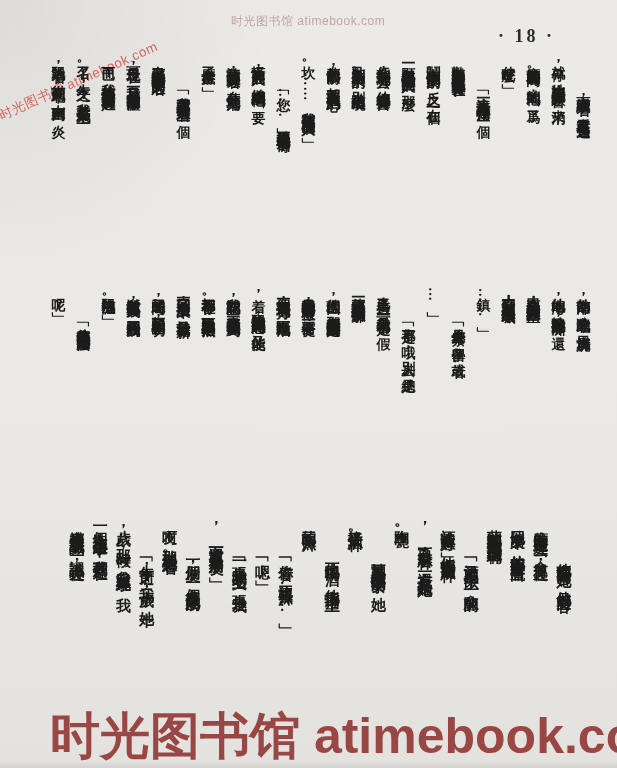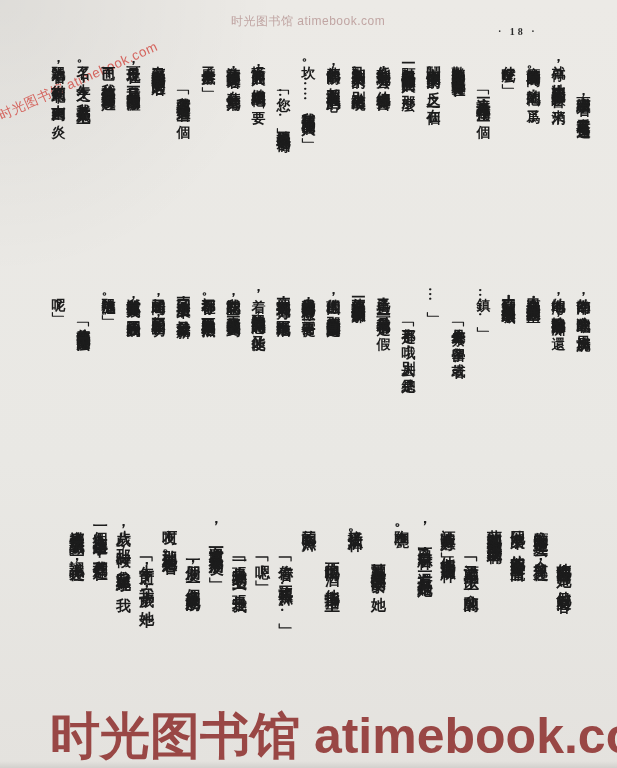--- a/index.html
+++ b/index.html
@@ -22,21 +22,21 @@
   }
   .band-a{top:55px;right:25px;width:550px;height:230px;font-size:14px;letter-spacing:1.2px;}
   .band-a .vcol{width:25px;padding-right:0;}
   .band-b{top:287px;right:25px;width:550px;height:222px;font-size:14px;letter-spacing:0.8px;}
   .band-b .vcol{width:25px;}
   .band-c{top:518px;right:44px;width:510px;height:250px;font-size:15px;letter-spacing:1.6px;}
   .band-c .vcol{width:23.2px;}
   
   .page-number{
     position:absolute;top:26px;left:498px;
-    font-size:10px;font-weight:700;color:#2b2b2b;letter-spacing:3px;
+    font-size:18px;font-weight:700;color:#2b2b2b;letter-spacing:3px;
     font-family:"Liberation Serif", serif;
   }
   
   .wm{position:absolute;white-space:nowrap;font-family:"Liberation Sans", sans-serif;pointer-events:none;}
   .wm-top-center{
     top:13px;left:231px;font-size:12px;letter-spacing:0.5px;
     color:rgba(185,153,151,0.85);
   }
   .wm-top-left{
     top:108px;left:-4px;font-size:13.5px;letter-spacing:0.5px;

